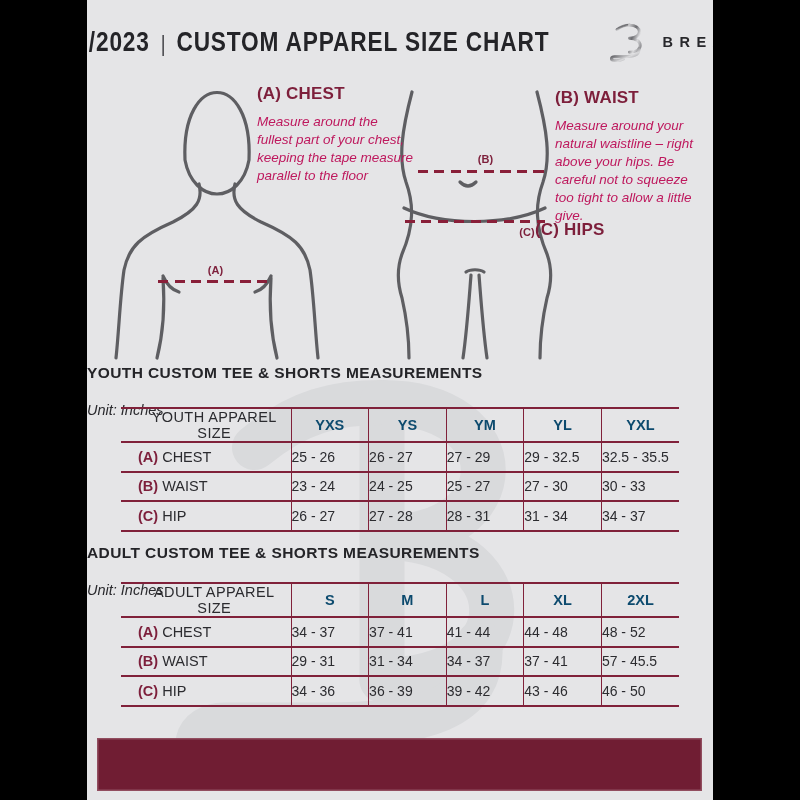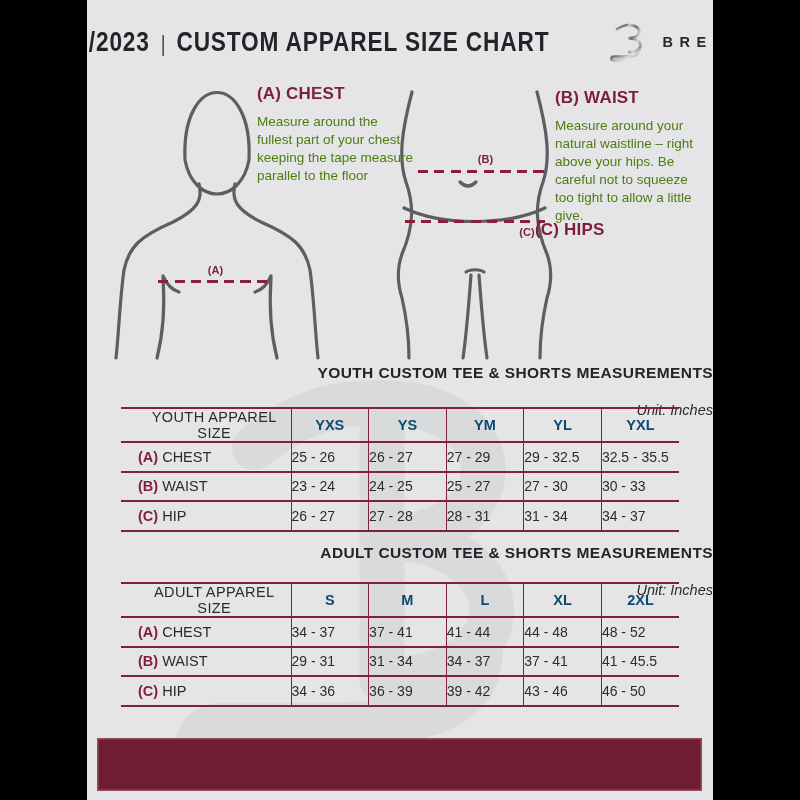--- a/index.html
+++ b/index.html
@@ -56,26 +56,26 @@
   }
   .marker{
     position:absolute;z-index:2;font-size:11px;font-weight:700;
     color:var(--maroon);text-align:center;
   }
 
   
   .guide{position:absolute;z-index:1;}
   .guide-h{font-size:17px;font-weight:700;color:var(--maroon);letter-spacing:.2px;}
   .guide-p{
-    margin-top:9px;font-size:13.5px;line-height:1.33;
-    color:#4d7c0f;white-space:pre-line;
-  }
-
-  
-  .tbl-title-block{position:absolute;left:0;width:626px;text-align:right;z-index:1;}
+    margin-top:9px;font-size:13.5px;font-style:italic;line-height:1.33;
+    color:#be185d;white-space:pre-line;
+  }
+
+  
+  .tbl-title-block{position:absolute;left:0;width:626px;text-align:left;z-index:1;}
   .tbl-title{font-size:15.5px;font-weight:700;letter-spacing:.4px;color:#242428;}
   .tbl-unit{font-size:14.5px;font-style:italic;color:#2a2a2e;margin-top:20px;}
   table.size-table{
     position:absolute;left:34px;width:558px;z-index:1;
     border-collapse:collapse;table-layout:fixed;
     border-top:2.5px solid var(--maroon-line);
     background:transparent;
   }
   table.size-table col.lab{width:170px;}
   table.size-table th,table.size-table td{
@@ -221,21 +221,21 @@
       <td class="lab-cell"><span class="pfx">(C)</span> <span>HIP</span></td>
       <td class="val-cell">26 - 27</td>
       <td class="val-cell">27 - 28</td>
       <td class="val-cell">28 - 31</td>
       <td class="val-cell">31 - 34</td>
       <td class="val-cell">34 - 37</td>
     </tr>
   </tbody>
     </table>
 
-  <div class="tbl-title-block" style="top:544px;padding-left:28px;">
+  <div class="tbl-title-block" style="top:544px;">
     <div class="tbl-title">ADULT CUSTOM TEE &amp; SHORTS MEASUREMENTS</div>
     <div class="tbl-unit">Unit: Inches</div>
   </div>
   <table class="size-table" style="top:582px;">
     <colgroup>
         <col class="lab">
         <col>
         <col>
         <col>
         <col>
@@ -257,21 +257,21 @@
       <td class="val-cell">41 - 44</td>
       <td class="val-cell">44 - 48</td>
       <td class="val-cell">48 - 52</td>
     </tr>
     <tr>
       <td class="lab-cell"><span class="pfx">(B)</span> <span>WAIST</span></td>
       <td class="val-cell">29 - 31</td>
       <td class="val-cell">31 - 34</td>
       <td class="val-cell">34 - 37</td>
       <td class="val-cell">37 - 41</td>
-      <td class="val-cell">41 - 45.5</td>
+      <td class="val-cell">57 - 45.5</td>
     </tr>
     <tr>
       <td class="lab-cell"><span class="pfx">(C)</span> <span>HIP</span></td>
       <td class="val-cell">34 - 36</td>
       <td class="val-cell">36 - 39</td>
       <td class="val-cell">39 - 42</td>
       <td class="val-cell">43 - 46</td>
       <td class="val-cell">46 - 50</td>
     </tr>
   </tbody>

